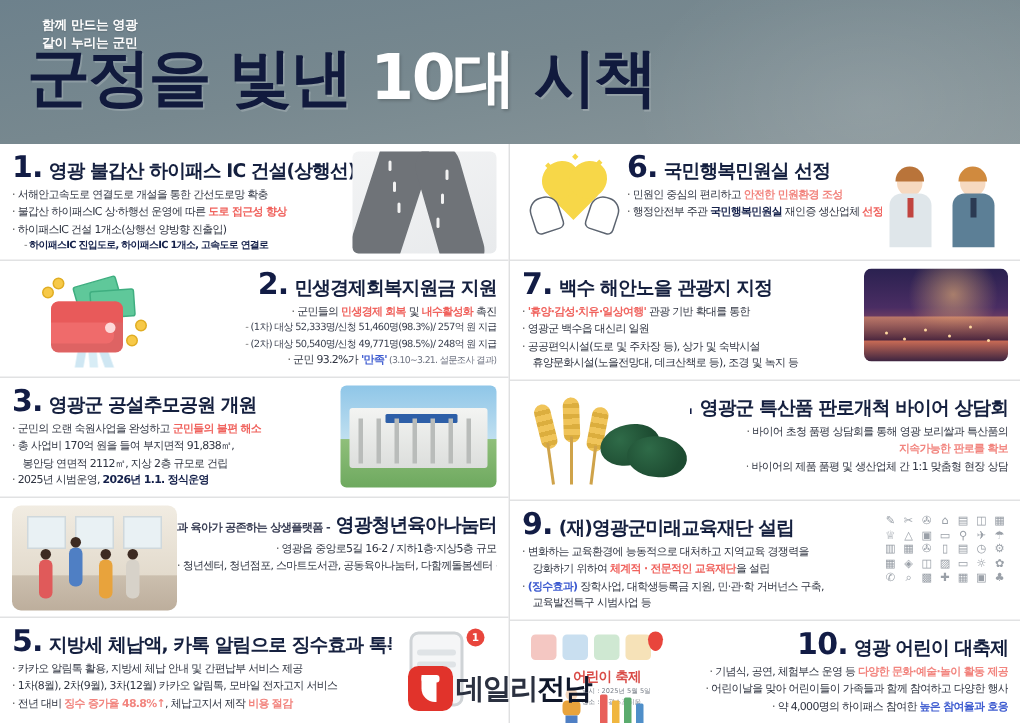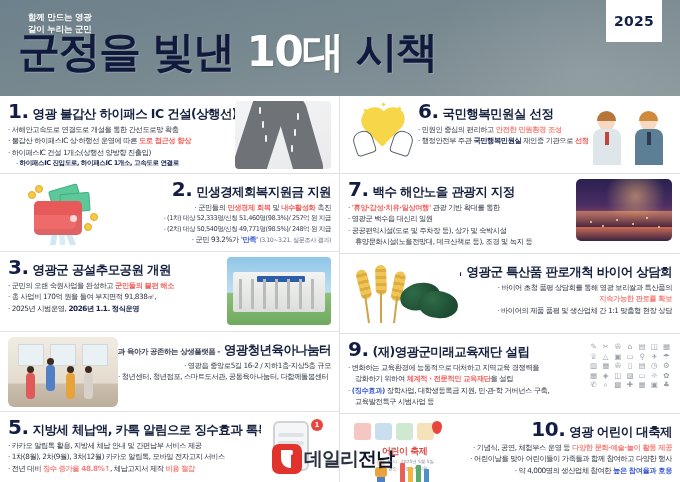--- a/index.html
+++ b/index.html
@@ -404,21 +404,20 @@
       <div>함께 만드는 영광</div>
       <div>같이 누리는 군민</div>
     </div>
 
     <div class="maintitle">
       <span class="t-dark">군정을 빛낸</span>
       <span class="t-light">10대</span>
       <span class="t-dark">시책</span>
     </div>
 
-    <div class="year-badge">2025</div>
   </div>
 
   <div class="columns">
 
     <div class="col col-left">
 
       <div class="card h1">
         <div class="txt">
           <div class="ttl-row">
             <span class="num">1.</span>
@@ -472,20 +471,21 @@
 
       <div class="card h3">
         <div class="txt">
           <div class="ttl-row">
             <span class="num">3.</span>
             <span class="ttl">영광군 공설추모공원 개원</span>
           </div>
           <ul class="bullets">
               <li class="b"><span>군민의 오랜 숙원사업을 완성하고 </span><span class="hl-red">군민들의 불편 해소</span></li>
               <li class="b"><span>총 사업비 170억 원을 들여 부지면적 91,838㎡,</span></li>
+              <li class="cont"><span>봉안당 연면적 2112㎡, 지상 2층 규모로 건립</span></li>
               <li class="b"><span>2025년 시범운영, </span><span class="hl-navy">2026년 1.1. 정식운영</span></li>
             </ul>
         </div>
         <div class="pic pic-bldg">
           <div class="block"></div>
           <div class="sign"></div>
           <div class="col-line" style="left:12px;"></div>
           <div class="col-line" style="left:24px;"></div>
           <div class="col-line" style="left:36px;"></div>
           <div class="col-line" style="left:48px;"></div>
@@ -552,21 +552,21 @@
           <div class="spark" style="left:50px;top:6px;"></div>
           <div class="spark" style="left:34px;top:2px;"></div>
         </div>
         <div class="txt">
           <div class="ttl-row">
             <span class="num">6.</span>
             <span class="ttl">국민행복민원실 선정</span>
           </div>
           <ul class="bullets">
               <li class="b"><span>민원인 중심의 편리하고 </span><span class="hl-pink">안전한 민원환경 조성</span></li>
-              <li class="b"><span>행정안전부 주관 </span><span class="hl-navy">국민행복민원실</span><span> 재인증 기관으로 </span><span class="hl-red">선정</span></li>
+              <li class="b"><span>행정안전부 주관 </span><span class="hl-navy">국민행복민원실</span><span> 재인증 생산업체 </span><span class="hl-red">선정</span></li>
             </ul>
         </div>
         <div class="pic pic-people">
           <div class="person" style="left:2px;">
             <div class="head"></div>
             <div class="hair" style="background:#b9743a;"></div>
             <div class="body" style="background:#dfe6ea;"></div>
             <div class="tie"></div>
           </div>
           <div class="person" style="left:44px;">
@@ -700,21 +700,21 @@
           <div class="crayon" style="left:76px;background:#4f8fc9;height:14px;"></div>
         </div>
         <div class="txt right-align">
           <div class="ttl-row">
             <span class="num">10.</span>
             <span class="ttl">영광 어린이 대축제</span>
           </div>
           <ul class="bullets">
               <li class="b"><span>기념식, 공연, 체험부스 운영 등 </span><span class="hl-pink">다양한 문화·예술·놀이 활동 제공</span></li>
               <li class="b"><span>어린이날을 맞아 어린이들이 가족들과 함께 참여하고 다양한 행사</span></li>
-              <li class="b"><span>약 4,000명의 생산업체 참여한 </span><span class="hl-blue">높은 참여율과 호응</span></li>
+              <li class="b"><span>약 4,000명의 하이패스 참여한 </span><span class="hl-blue">높은 참여율과 호응</span></li>
             </ul>
         </div>
       </div>
 
     </div>
   </div>
 
   <div class="watermark">
     <div class="wm-logo"></div>
     <div class="wm-text">

